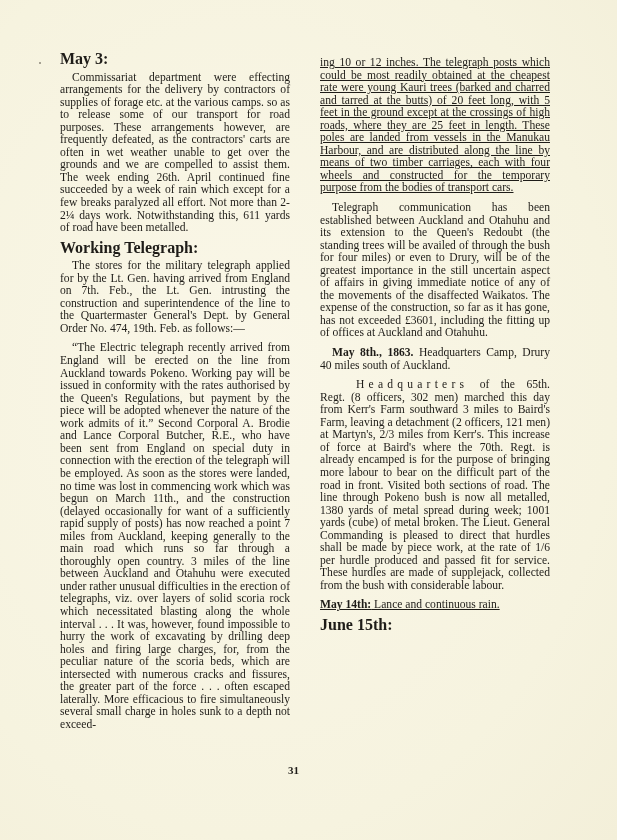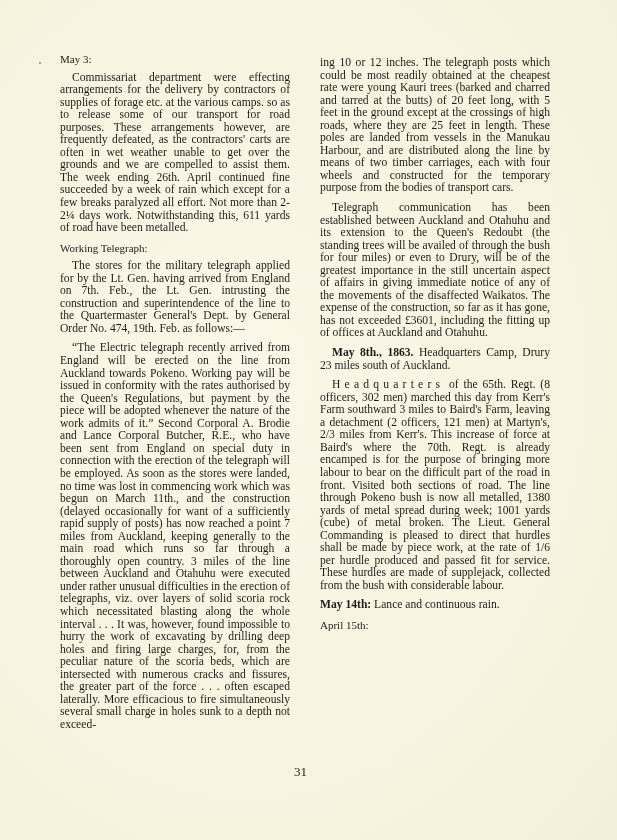--- a/index.html
+++ b/index.html
@@ -14,28 +14,28 @@
       position: absolute; left: 0; top: 0; width: 617px; height: 840px;
       background: radial-gradient(ellipse at 40% 45%, #faf7e8 0%, #f6f3df 70%, #f3efd9 100%);
     }
     .col {
       position: absolute; top: 53px; width: 230px;
       font-size: 11.6px; line-height: 12.55px;
       text-align: justify; hyphens: manual;
     }
     .col.left { left: 60px; }
     .col.right { left: 320px; top: 57px; }
-    .heading { font-weight: normal; margin: 0 0 6px 0; font-size: 11px; }
+    .heading { font-weight: bold; margin: 0 0 6px 0; font-size: 16px; }
     .para { margin: 0 0 7px 0; text-indent: 12px; }
-    .para.noindent { text-indent: 0; }
+    .para.noindent { text-indent: 0; text-decoration: underline; }
     .inline-head { font-weight: bold; }
-    .spaced { letter-spacing: 4.2px; }
+    .spaced { letter-spacing: 4.2px; margin-left: 24px; }
     .page-number {
-      position: absolute; left: 294px; top: 764px;
-      font-size: 13px; font-weight: normal;
+      position: absolute; left: 288px; top: 764px;
+      font-size: 11px; font-weight: bold;
     }
     .margin-dot {
       position: absolute; left: 39px; top: 62px; width: 2px; height: 2px;
       background: #8b877a; border-radius: 50%;
     }
   </style>
 </head>
 <body>
 
 <div class="page">
@@ -45,20 +45,20 @@
     <p class="heading">May 3:</p>
     <p class="para">Commissariat department were effecting arrangements for the delivery by contractors of supplies of forage etc. at the various camps. so as to release some of our transport for road purposes. These arrangements however, are frequently defeated, as the contractors' carts are often in wet weather unable to get over the grounds and we are compelled to assist them. The week ending 26th. April continued fine succeeded by a week of rain which except for a few breaks paralyzed all effort. Not more than 2-2¼ days work. Notwithstanding this, 611 yards of road have been metalled.</p>
     <p class="heading">Working Telegraph:</p>
     <p class="para">The stores for the military telegraph applied for by the Lt. Gen. having arrived from England on 7th. Feb., the Lt. Gen. intrusting the construction and superintendence of the line to the Quartermaster General's Dept. by General Order No. 474, 19th. Feb. as follows:—</p>
     <p class="para">“The Electric telegraph recently arrived from England will be erected on the line from Auckland towards Pokeno. Working pay will be issued in conformity with the rates authorised by the Queen's Regulations, but payment by the piece will be adopted whenever the nature of the work admits of it.” Second Corporal A. Brodie and Lance Corporal Butcher, R.E., who have been sent from England on special duty in connection with the erection of the telegraph will be employed. As soon as the stores were landed, no time was lost in commencing work which was begun on March 11th., and the construction (delayed occasionally for want of a sufficiently rapid supply of posts) has now reached a point 7 miles from Auckland, keeping generally to the main road which runs so far through a thoroughly open country. 3 miles of the line between Auckland and Otahuhu were executed under rather unusual difficulties in the erection of telegraphs, viz. over layers of solid scoria rock which necessitated blasting along the whole interval . . . It was, however, found impossible to hurry the work of excavating by drilling deep holes and firing large charges, for, from the peculiar nature of the scoria beds, which are intersected with numerous cracks and fissures, the greater part of the force . . . often escaped laterally. More efficacious to fire simultaneously several small charge in holes sunk to a depth not exceed-</p>
   </div>
 
   <div class="col right">
     <p class="para noindent">ing 10 or 12 inches. The telegraph posts which could be most readily obtained at the cheapest rate were young Kauri trees (barked and charred and tarred at the butts) of 20 feet long, with 5 feet in the ground except at the crossings of high roads, where they are 25 feet in length. These poles are landed from vessels in the Manukau Harbour, and are distributed along the line by means of two timber carriages, each with four wheels and constructed for the temporary purpose from the bodies of transport cars.</p>
     <p class="para">Telegraph communication has been established between Auckland and Otahuhu and its extension to the Queen's Redoubt (the standing trees will be availed of through the bush for four miles) or even to Drury, will be of the greatest importance in the still uncertain aspect of affairs in giving immediate notice of any of the movements of the disaffected Waikatos. The expense of the construction, so far as it has gone, has not exceeded £3601, including the fitting up of offices at Auckland and Otahuhu.</p>
-    <p class="para"><span class="inline-head">May 8th., 1863.</span><span> Headquarters Camp, Drury 23 miles south of Auckland.</span></p>
+    <p class="para"><span class="inline-head">May 8th., 1863.</span><span> Headquarters Camp, Drury 40 miles south of Auckland.</span></p>
     <p class="para"><span class="spaced">Headquarters</span><span> of the 65th. Regt. (8 officers, 302 men) marched this day from Kerr's Farm southward 3 miles to Baird's Farm, leaving a detachment (2 officers, 121 men) at Martyn's, 2/3 miles from Kerr's. This increase of force at Baird's where the 70th. Regt. is already encamped is for the purpose of bringing more labour to bear on the difficult part of the road in front. Visited both sections of road.  The line through Pokeno bush is now all metalled, 1380 yards of metal spread during week; 1001 yards (cube) of metal broken.  The Lieut. General Commanding is pleased to direct that hurdles shall be made by piece work, at the rate of 1/6 per hurdle produced and passed fit for service. These hurdles are made of supplejack, collected from the bush with considerable labour.</span></p>
     <p class="para noindent"><span class="inline-head">May 14th:</span><span> Lance and continuous rain.</span></p>
-    <p class="heading">April 15th:</p>
+    <p class="heading">June 15th:</p>
   </div>
 
   <div class="page-number">31</div>
 </div>
 
 </body></html>

